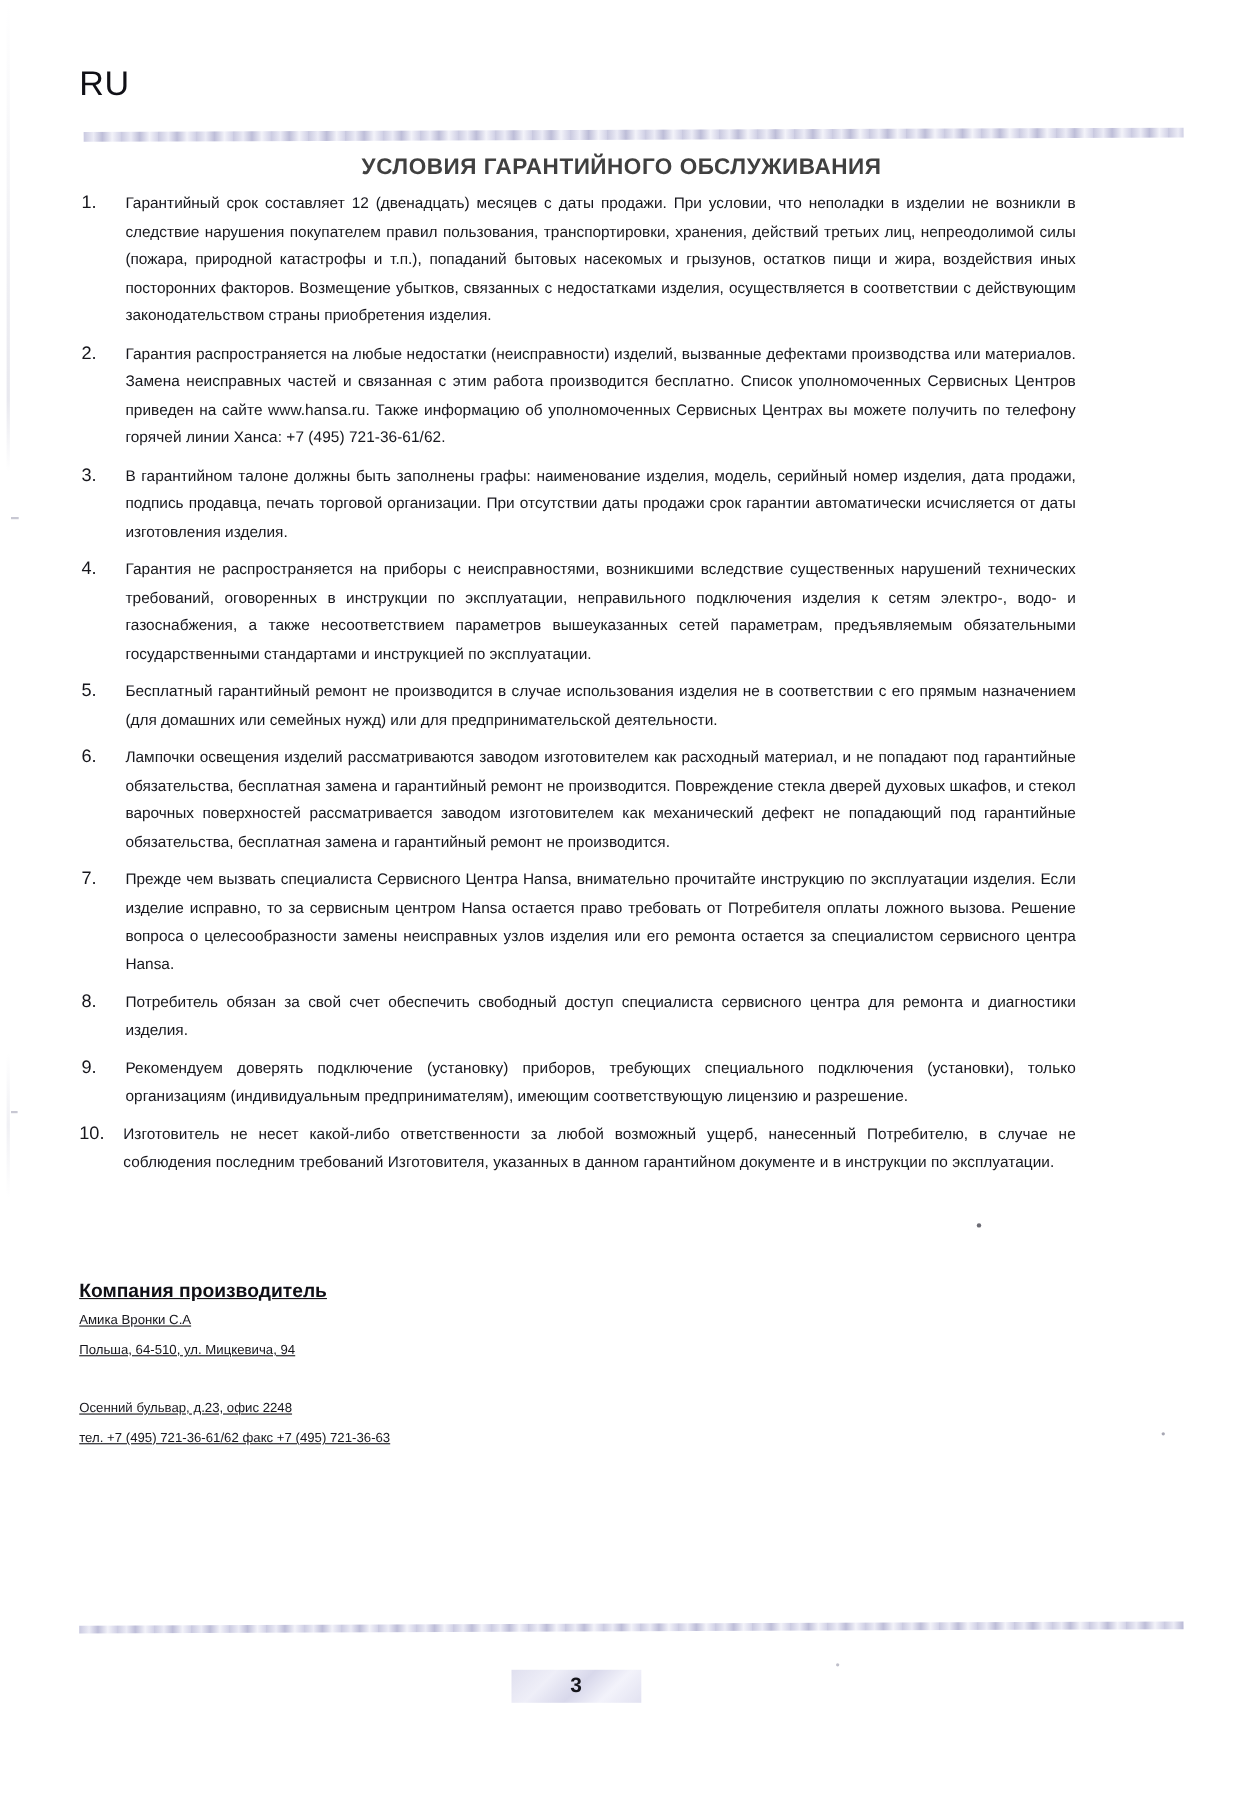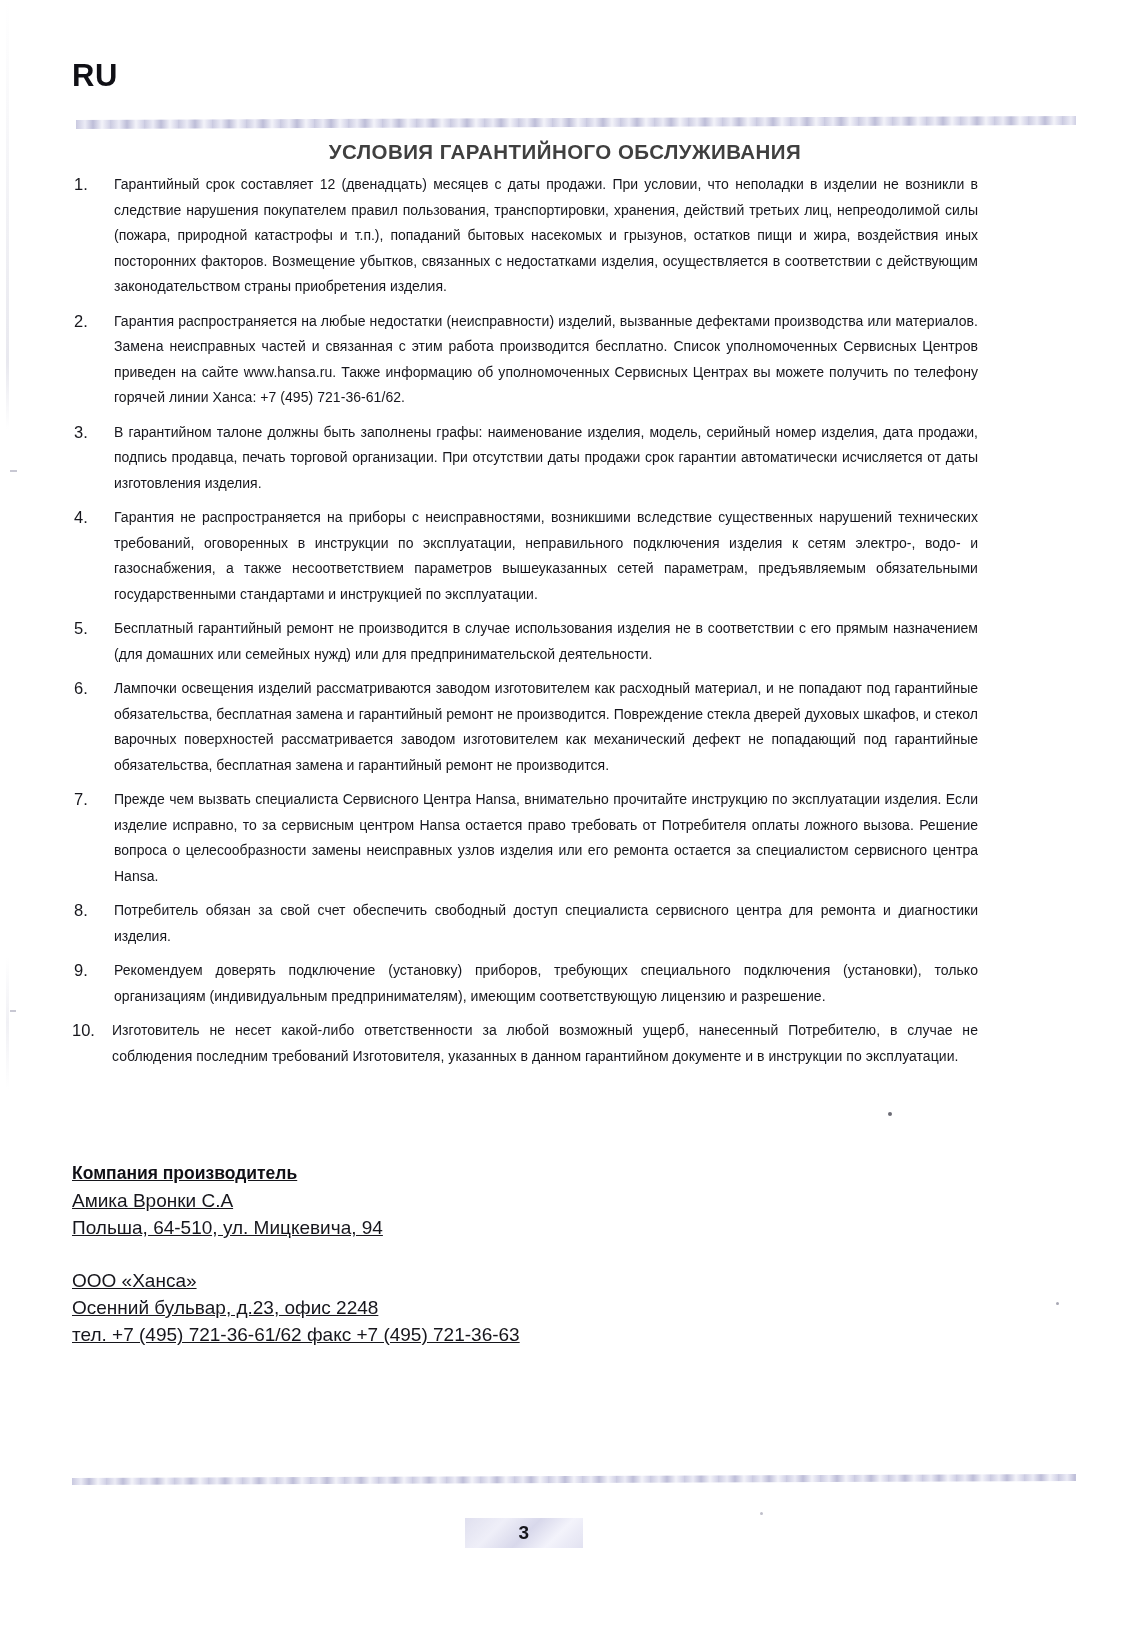--- a/index.html
+++ b/index.html
@@ -40,21 +40,21 @@
     background: #9a9aae;
     opacity: .55;
     pointer-events: none;
   }
 
   .lang-code {
     position: absolute;
     left: 72px;
     top: 58px;
     font-size: 31px;
-    font-weight: 700;
+    font-weight: 400;
     letter-spacing: .5px;
     color: #101016;
   }
 
   
   .rule {
     position: absolute;
     height: 9px;
     background:
       repeating-linear-gradient(90deg,
@@ -122,21 +122,21 @@
     text-decoration: underline;
   }
   .contact-block { margin-bottom: 26px; }
   .contact-heading {
     font-size: 17.5px;
     font-weight: 700;
     line-height: 27px;
     color: #101016;
   }
   .contact-line {
-    font-size: 19px;
+    font-size: 12px;
     line-height: 27px;
     color: #16161c;
   }
 
   .stray-dot {
     position: absolute;
     left: 888px;
     top: 1112px;
     width: 4px;
     height: 4px;
@@ -262,21 +262,20 @@
 
   <div class="contacts">
 
     <div class="contact-block">
       <div class="contact-heading">Компания производитель</div>
       <div class="contact-line">Амика Вронки С.А</div>
       <div class="contact-line">Польша, 64-510, ул. Мицкевича, 94</div>
     </div>
 
     <div class="contact-block">
-      <div class="contact-line">ООО «Ханса»</div>
       <div class="contact-line">Осенний бульвар, д.23, офис 2248</div>
       <div class="contact-line">тел. +7 (495) 721-36-61/62 факс +7 (495) 721-36-63</div>
     </div>
 
   </div>
 
   <div class="stray-dot-2"></div>
 
   <div class="rule rule-bottom"></div>
 

